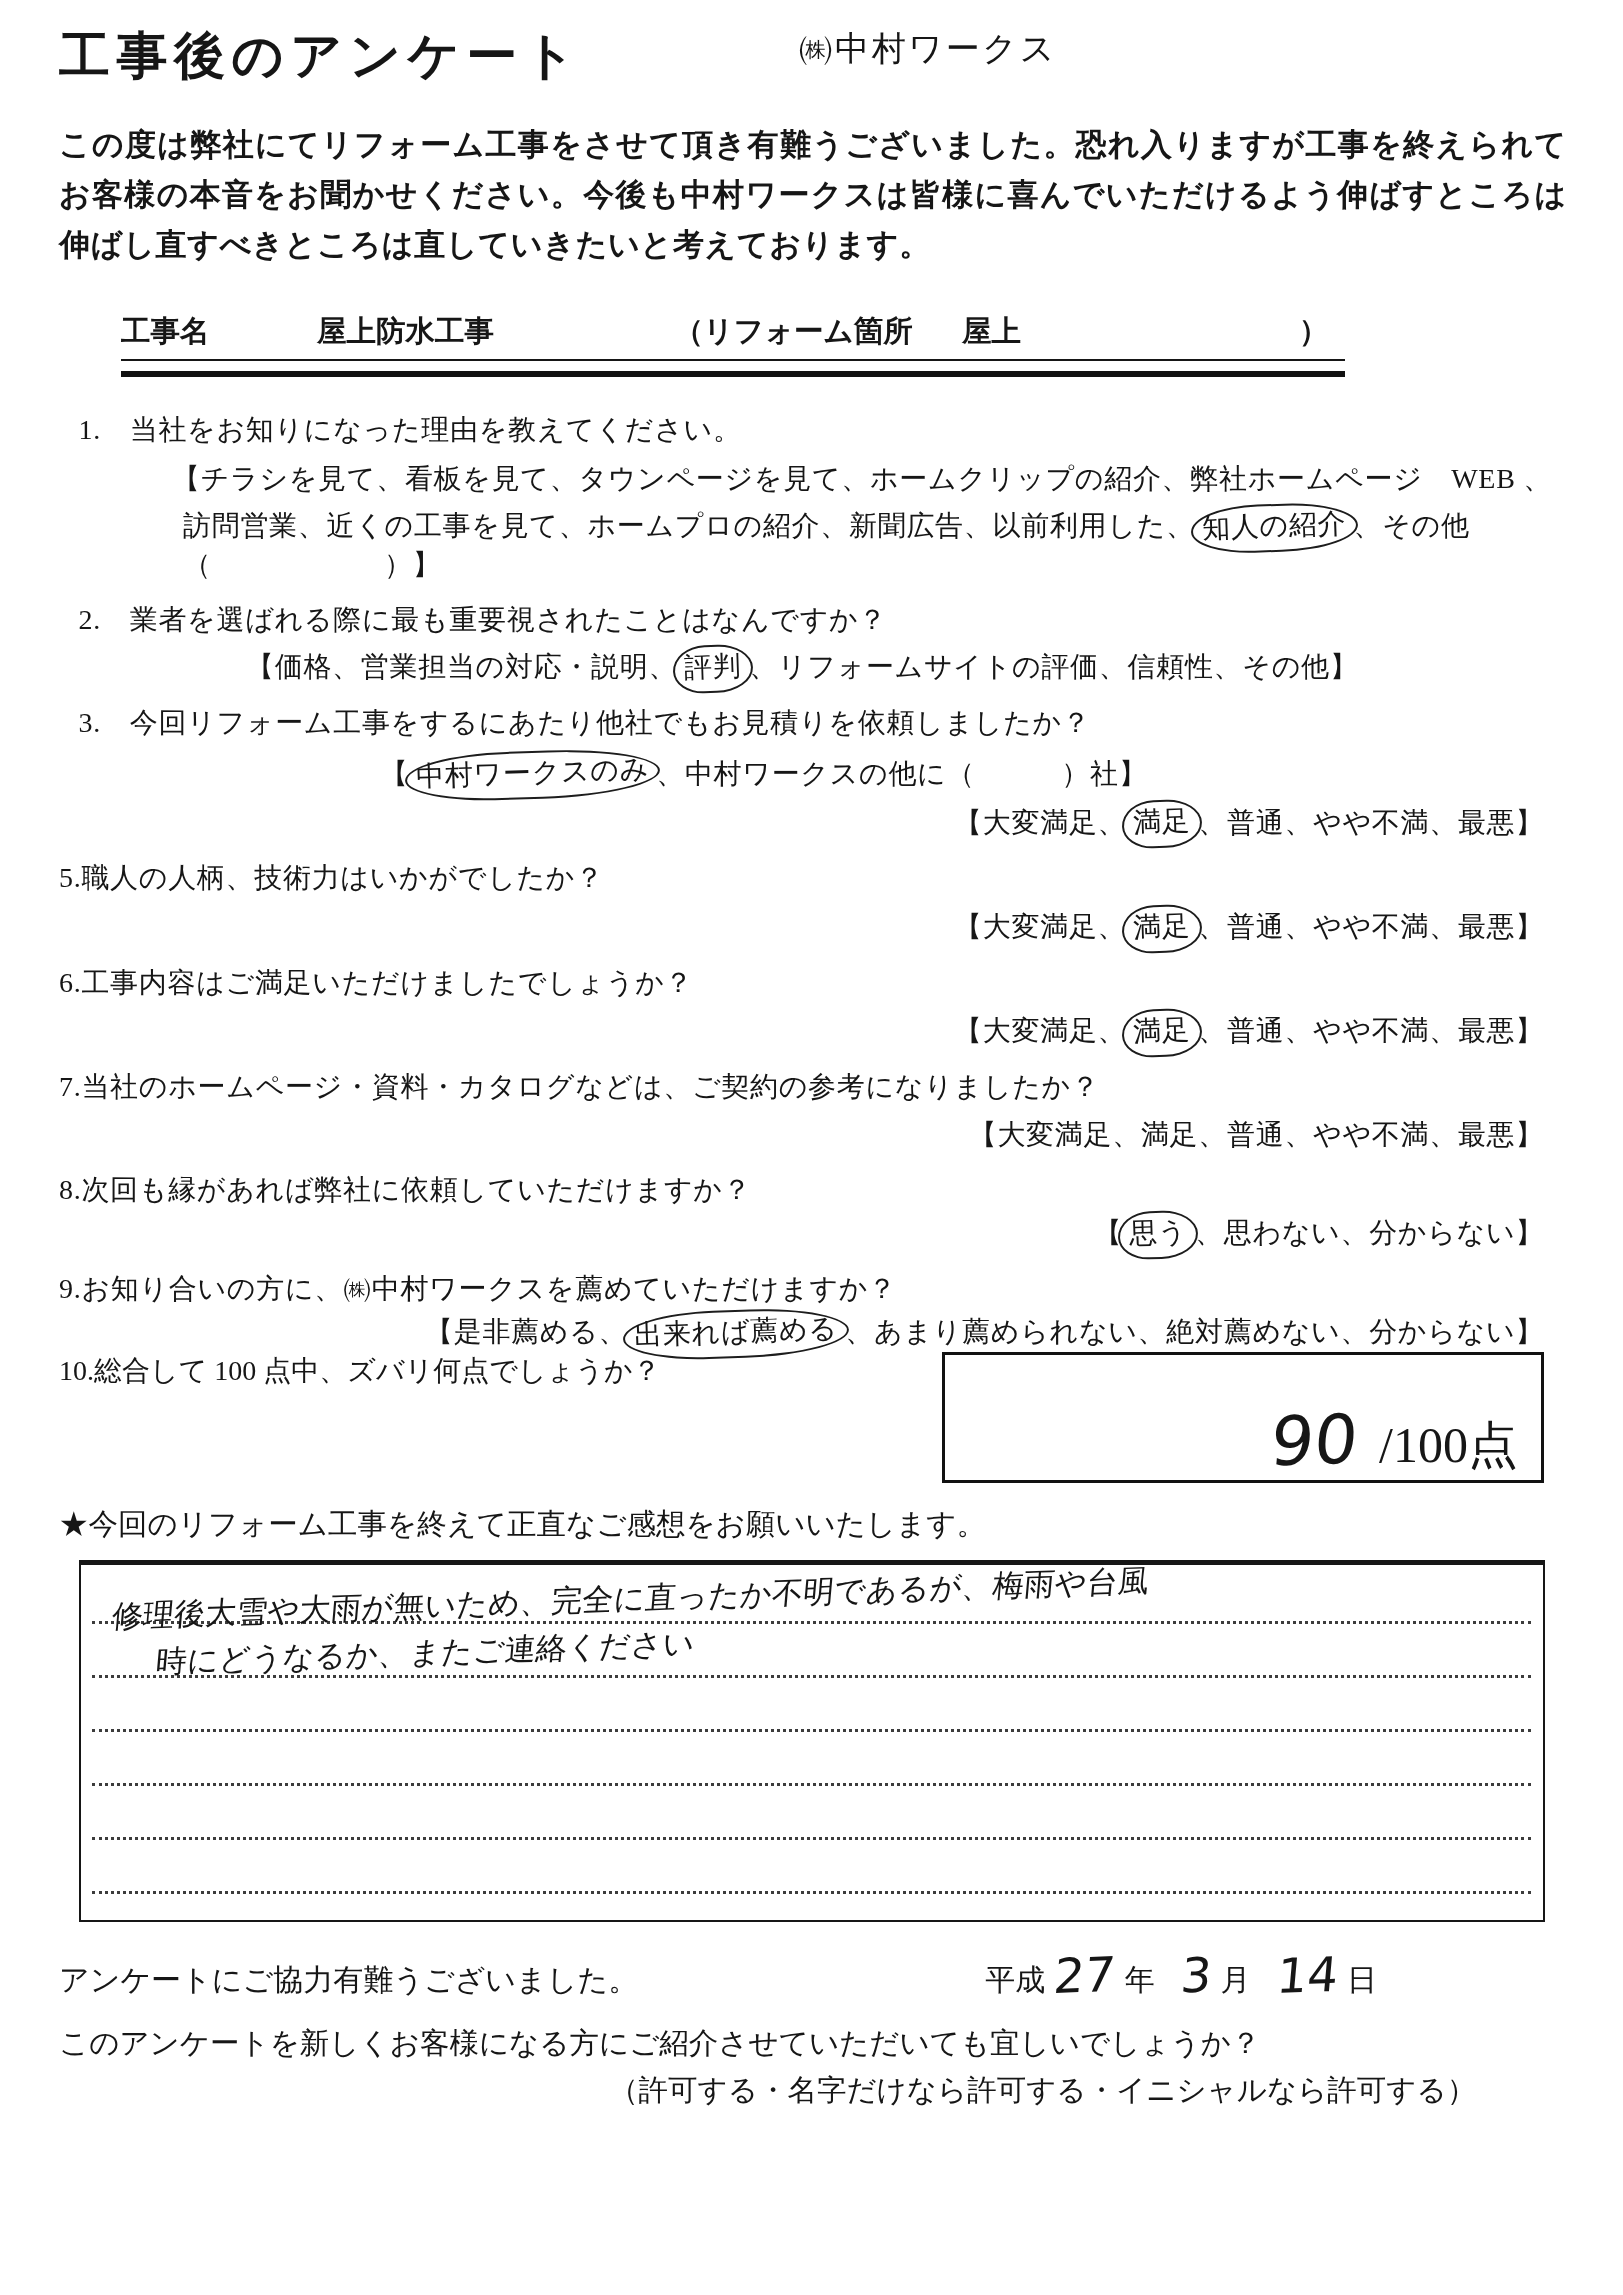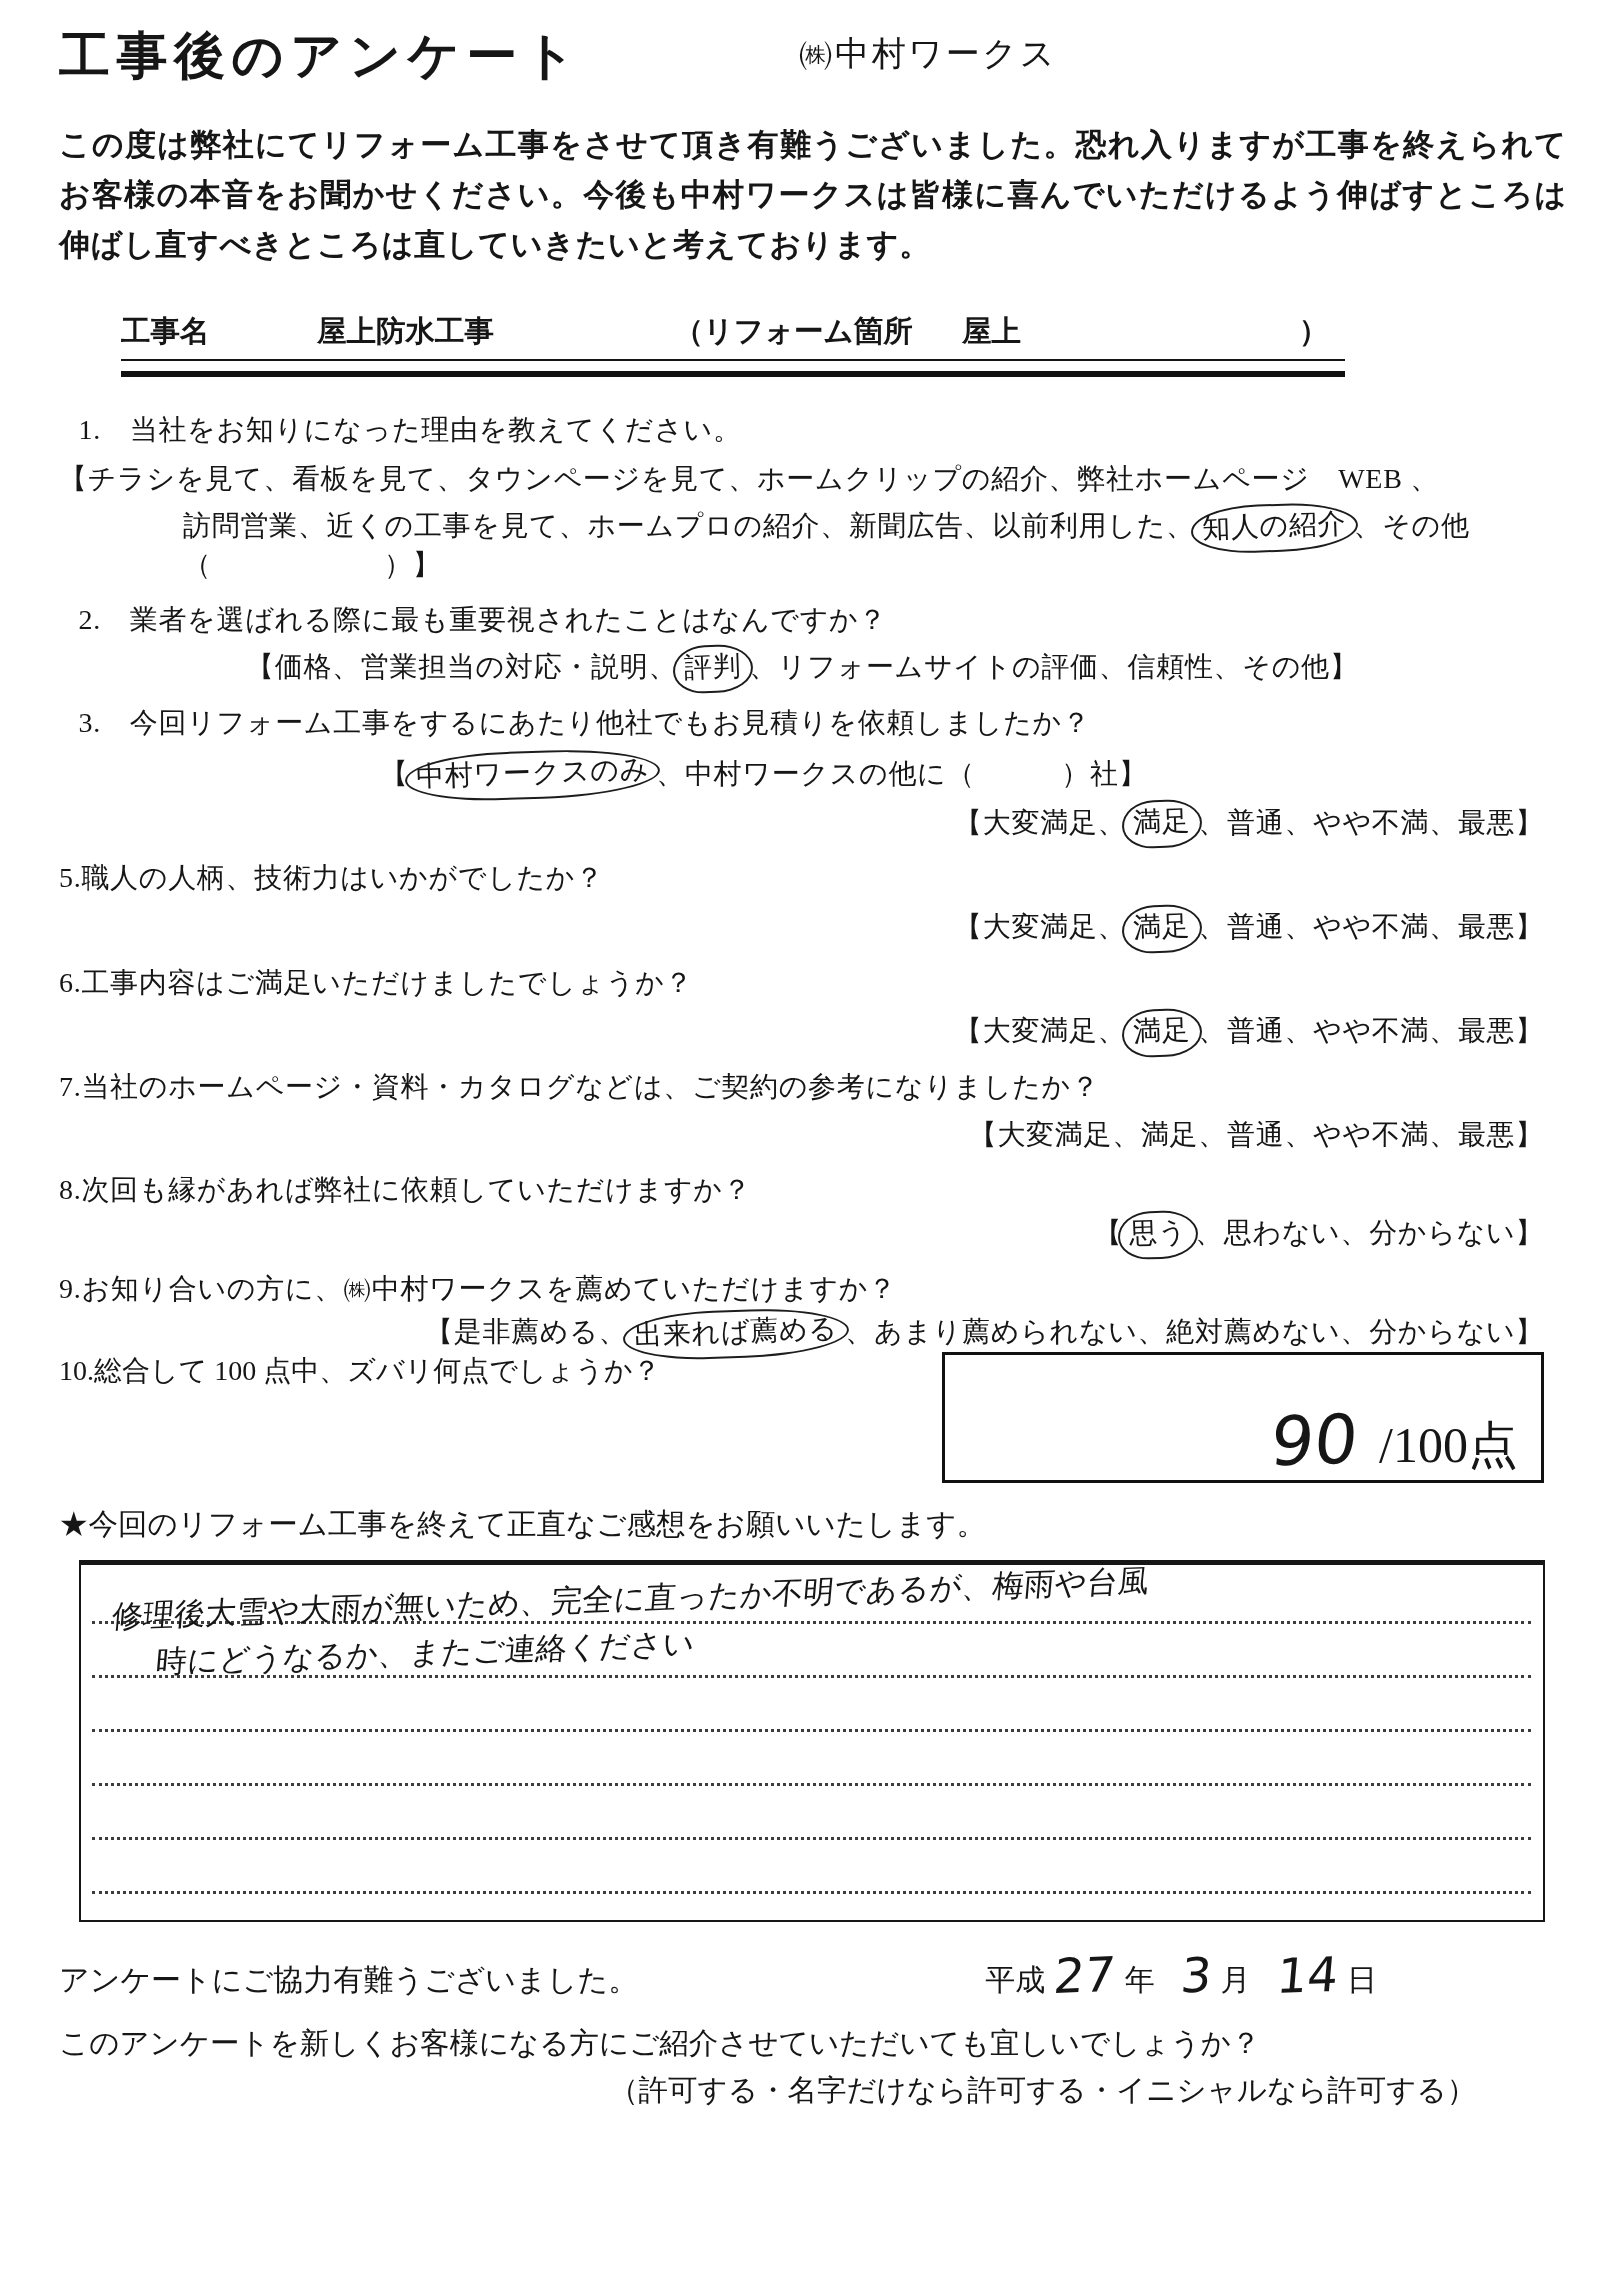--- a/index.html
+++ b/index.html
@@ -8,21 +8,21 @@
     width:1623px;height:2295px;
     margin:0 auto;
     background:#ffffff;
     color:#161616;
     font-family:"Liberation Serif","DejaVu Serif",serif;
     overflow:hidden;
     box-sizing:border-box;
     padding:26px 56px 0 59px;
   }
   
-  .hdr{display:flex;align-items:center;}
+  .hdr{display:flex;align-items:flex-start;}
   .hdr h1{
     margin:0;font-size:51px;font-weight:bold;letter-spacing:6.5px;line-height:60px;
   }
   .hdr .company{font-size:34px;margin-left:216px;padding-bottom:3.9px;letter-spacing:2.6px;}
   
   .intro{margin:34px 0 0 0;font-size:31px;line-height:50px;letter-spacing:0.7px;text-align:justify;font-weight:bold;}
   
   .ptable{margin:42px 0 0 62px;width:1224px;}
   .prow{display:flex;font-size:29.5px;line-height:39px;border-bottom:2px solid #161616;padding-bottom:7.9px;}
   .prow .c{display:inline-block;font-weight:bold;}
@@ -36,21 +36,21 @@
   .r2 .amount-l{width:196px;}
   .r2 .amount-v{width:406px;padding-left:62px;box-sizing:border-box;}
   .r2 .manager-l{width:242px;padding-left:85px;box-sizing:border-box;}
   .r2 .manager-v{padding-left:26px;}
   
   .q,.opts{font-size:28px;line-height:38px;letter-spacing:0.7px;}
   .q{margin-top:17px;}
   .q.first{margin-top:34px;}
   .q.num-indent{padding-left:19.6px;}
   .opts{margin-top:10.5px;}
-  .opts.i1{}
+  .opts.i1{margin-left:113px;}
   .opts.i2{margin-left:124px;margin-top:9.2px;}
   .opts.i3{margin-left:187px;margin-top:9.2px;}
   .opts.i4{margin-left:321px;margin-top:13px;}
   .opts.right{text-align:right;padding-right:23px;}
   .opts.tight{margin-top:5.2px;}
   .circled{
     display:inline-block;
     border:2.6px solid #1d1d1d;
     border-radius:48% 52% 55% 45% / 62% 58% 60% 55%;
     padding:1.3px 9.2px 5.2px 9.2px;

